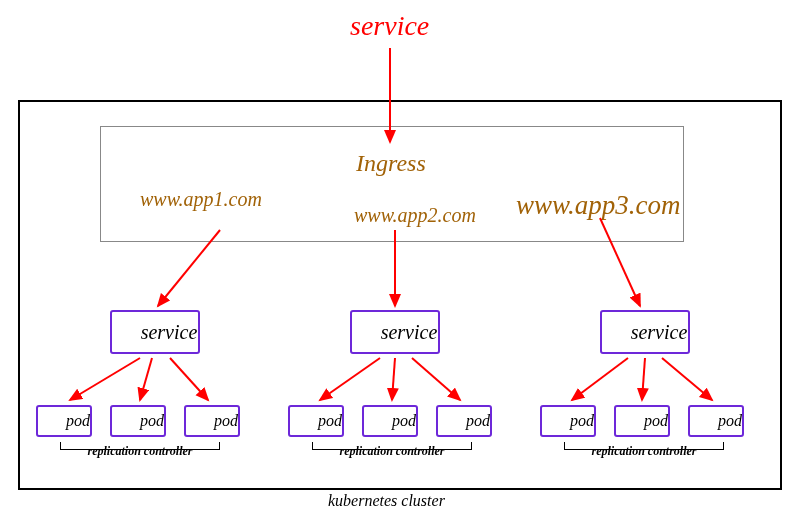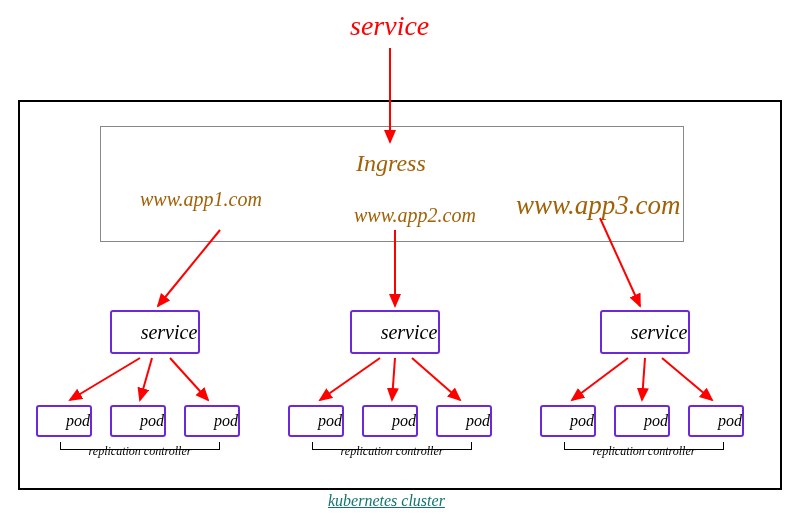--- a/index.html
+++ b/index.html
@@ -4,23 +4,23 @@
   <style>
     * { box-sizing: border-box; margin: 0; padding: 0; }
     body { width: 800px; height: 525px; background: #fff; font-family: "Comic Sans MS", cursive; }
     .stage { position: relative; width: 800px; height: 525px; }
     .abs { position: absolute; }
     .cluster-border { border: 2px solid #000; }
     .ingress-box { border: 1px solid #888; }
     .sketch-box { border: 2px solid #6d28d9; border-radius: 3px; background: #fff; display: flex; align-items: center; justify-content: center; font-style: italic; padding-left: 28px; }
     .label { font-style: italic; color: #a16207; }
     .red { color: #f00; }
-    .purple { color: #0f766e; text-decoration: underline; }
+    .purple { color: #000000; }
     .rc-bracket { border-bottom: 1px solid #000; border-left: 1px solid #000; border-right: 1px solid #000; height: 8px; }
-    .rc-label { font-size: 12px; font-style: italic; text-align: center; }
+    .rc-label { font-size: 12px; font-style: italic; text-align: center; font-weight: bold; }
     .pod { font-size: 16px; text-align: right; }
     .svc { font-size: 20px; }
     svg.arrows { position: absolute; left: 0; top: 0; width: 800px; height: 525px; pointer-events: none; }
   </style>
 </head>
 <body>
 
 <div class="stage">
 
   <div class="abs label red" style="left:350px; top:10px; font-size:28px;">service</div>

